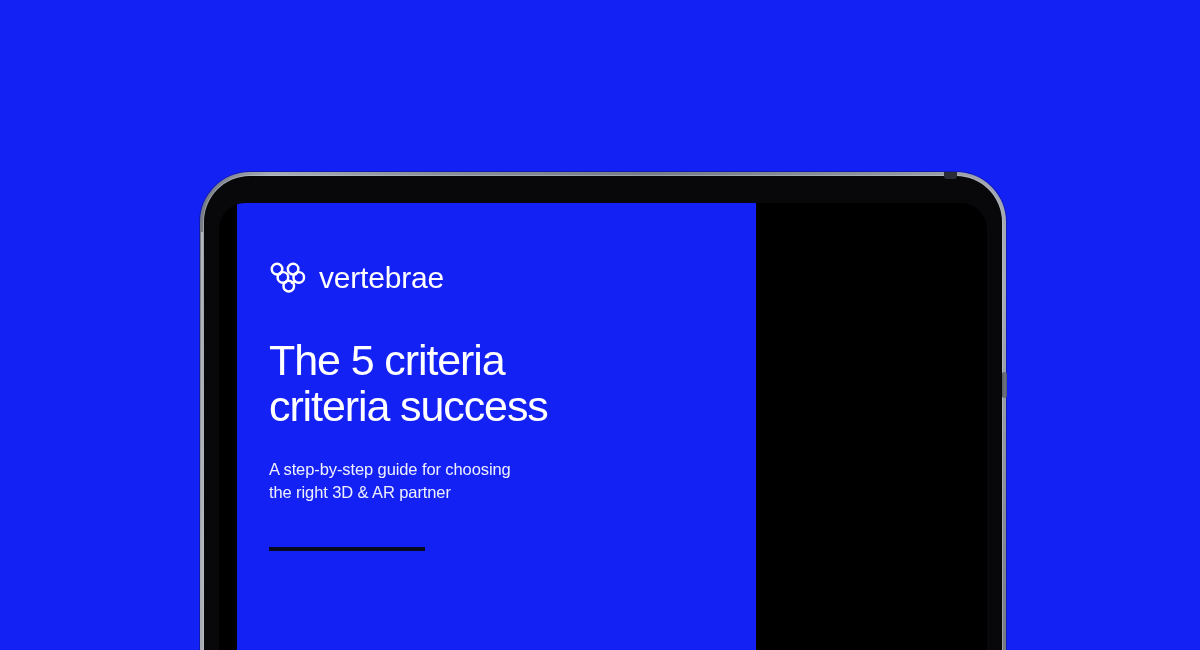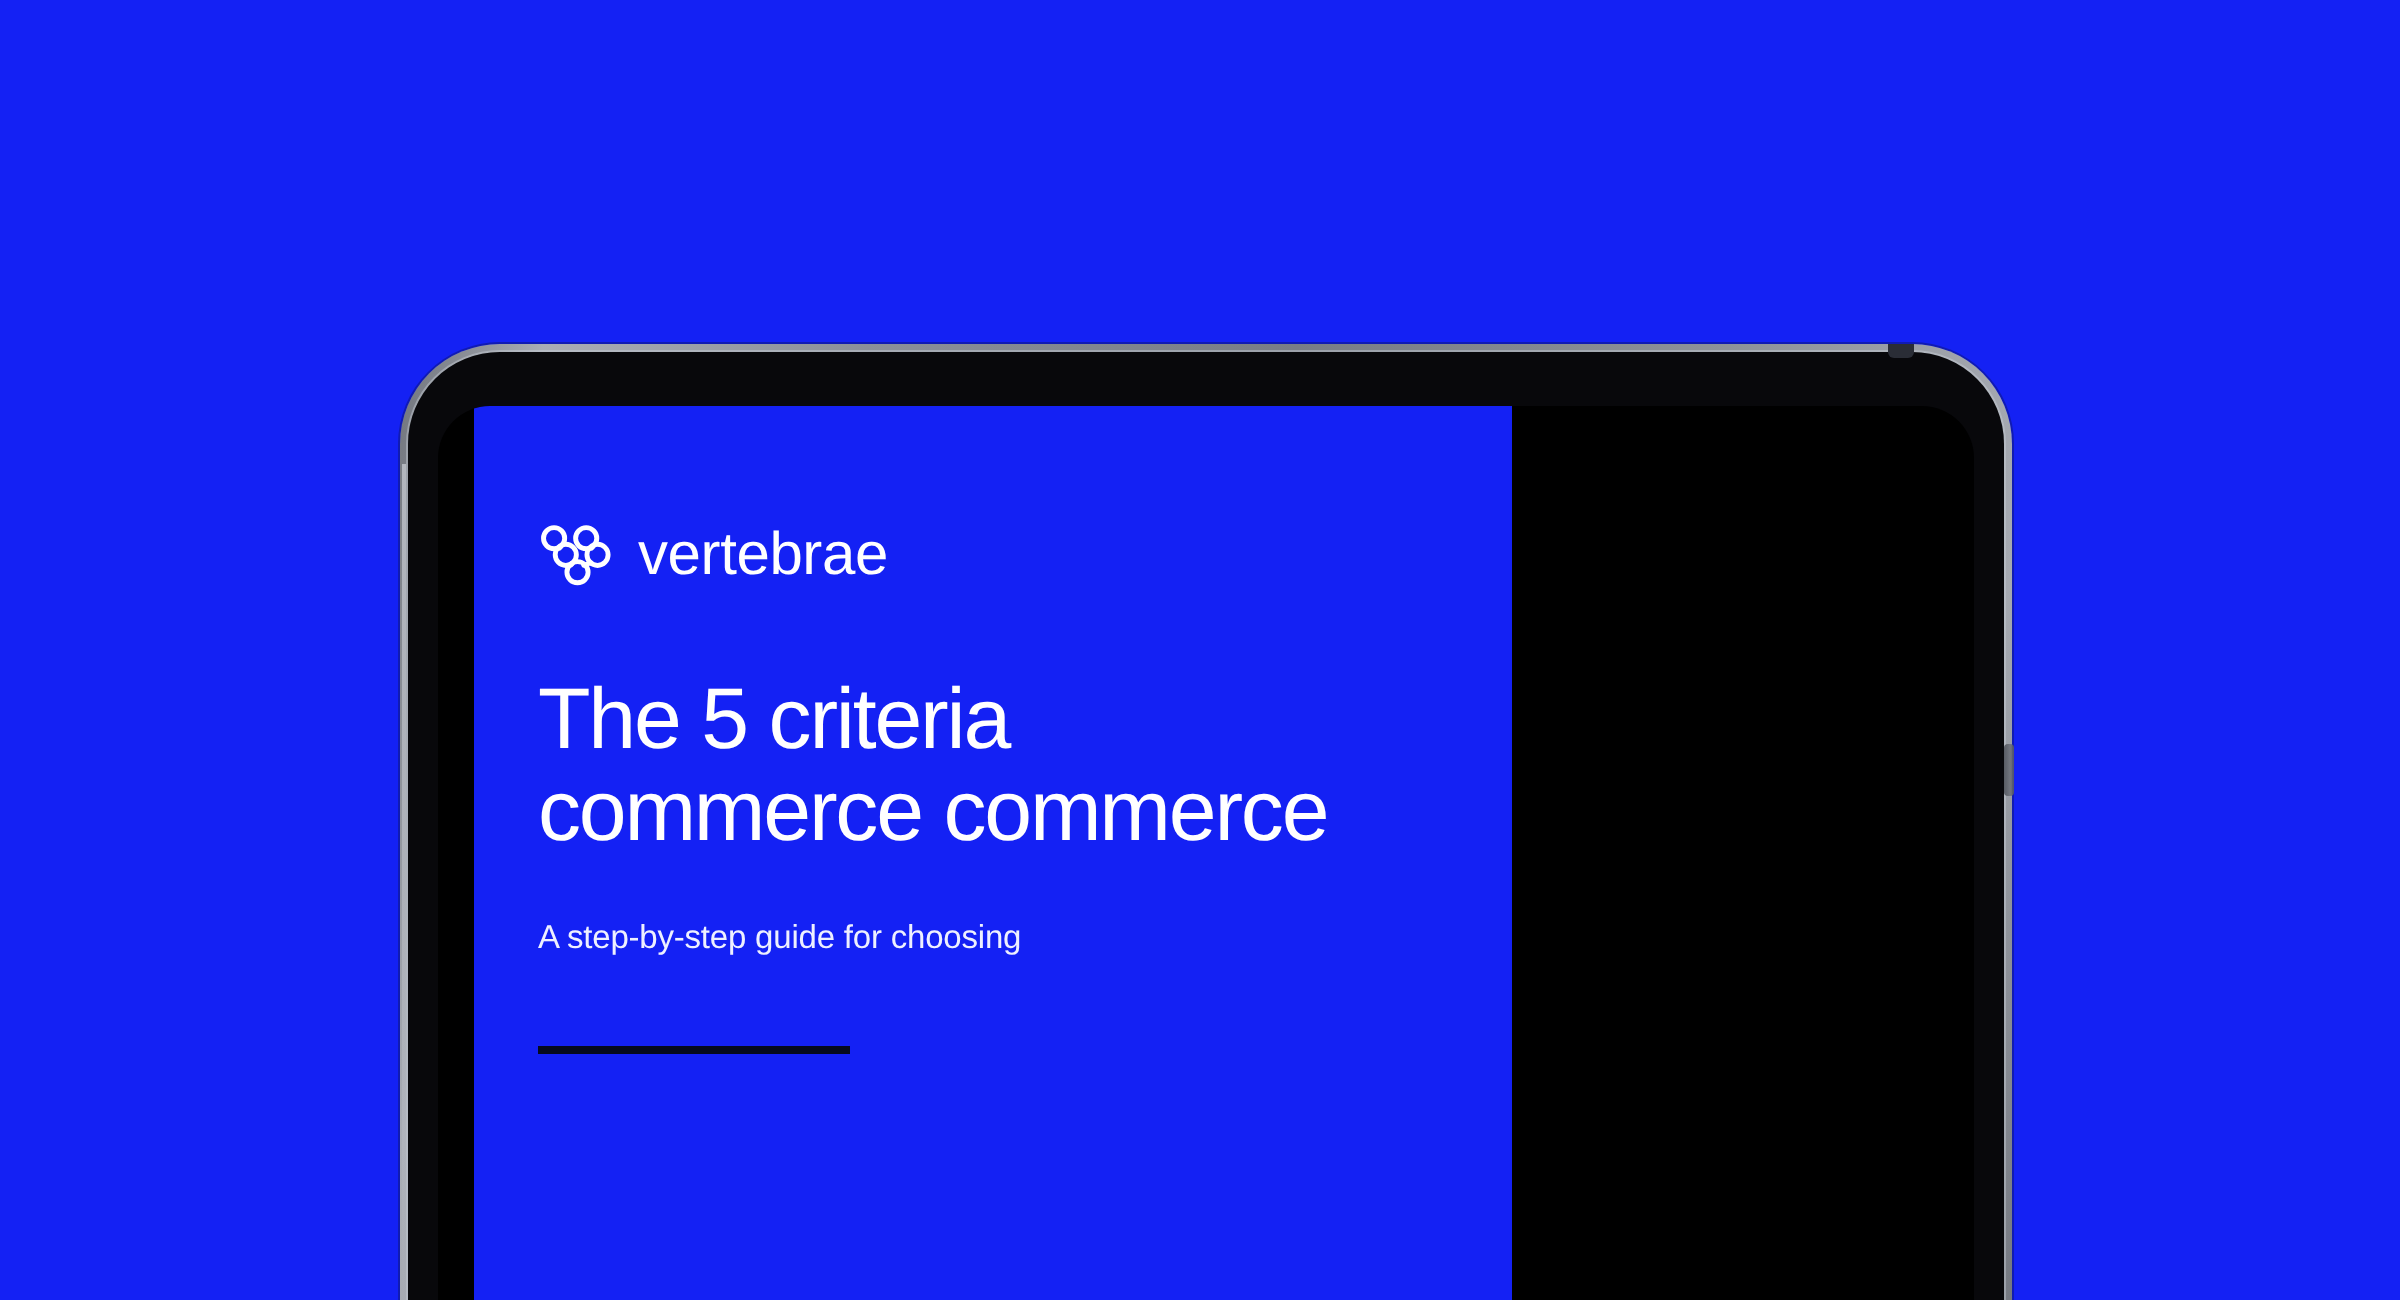--- a/index.html
+++ b/index.html
@@ -233,25 +233,26 @@
               <path d="M11.9 13.1 L11.2 13.9"></path>
               <path d="M28.9 13.1 L28.2 13.9"></path>
               <path d="M18.1 21.9 L17.4 22.7"></path>
               <path d="M24.1 22.9 L27.9 21.6"></path>
             </svg>
             <span class="logo-word">vertebrae</span>
           </div>
 
           <h1 class="headline">
             <span class="headline-line">The 5 criteria</span>
-            <span class="headline-line">commerce commerce</span>
+            <span class="headline-line">criteria success</span>
           </h1>
 
           <p class="subtitle">
             <span class="subtitle-line">A step-by-step guide for choosing</span>
+            <span class="subtitle-line">the right 3D &amp; AR partner</span>
           </p>
 
           <div class="slide-rule"></div>
 
         </div>
       </div>
 
     </div>
   </div>
 

